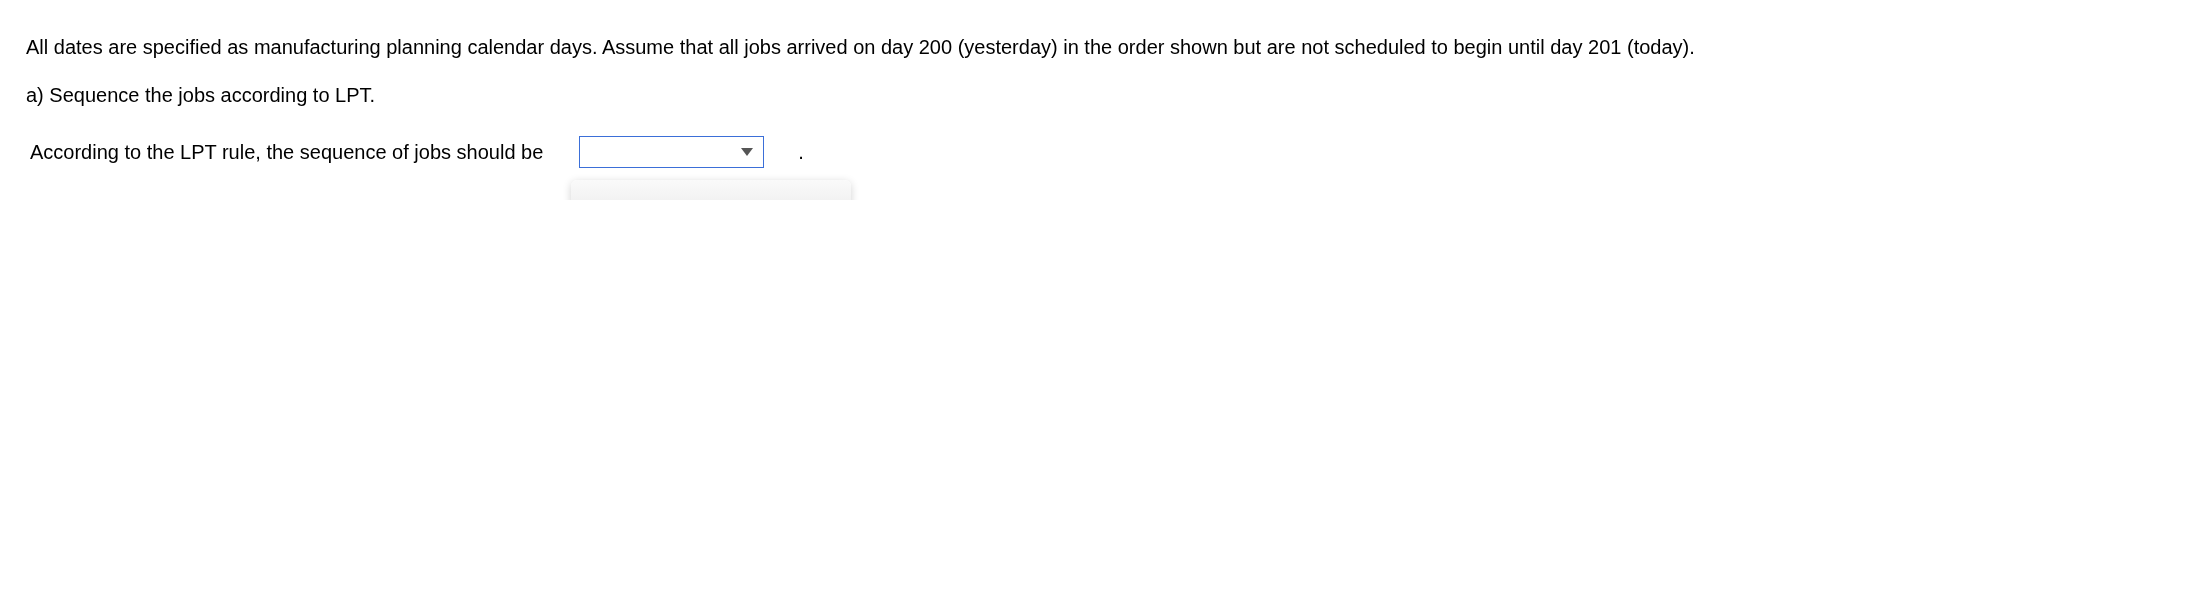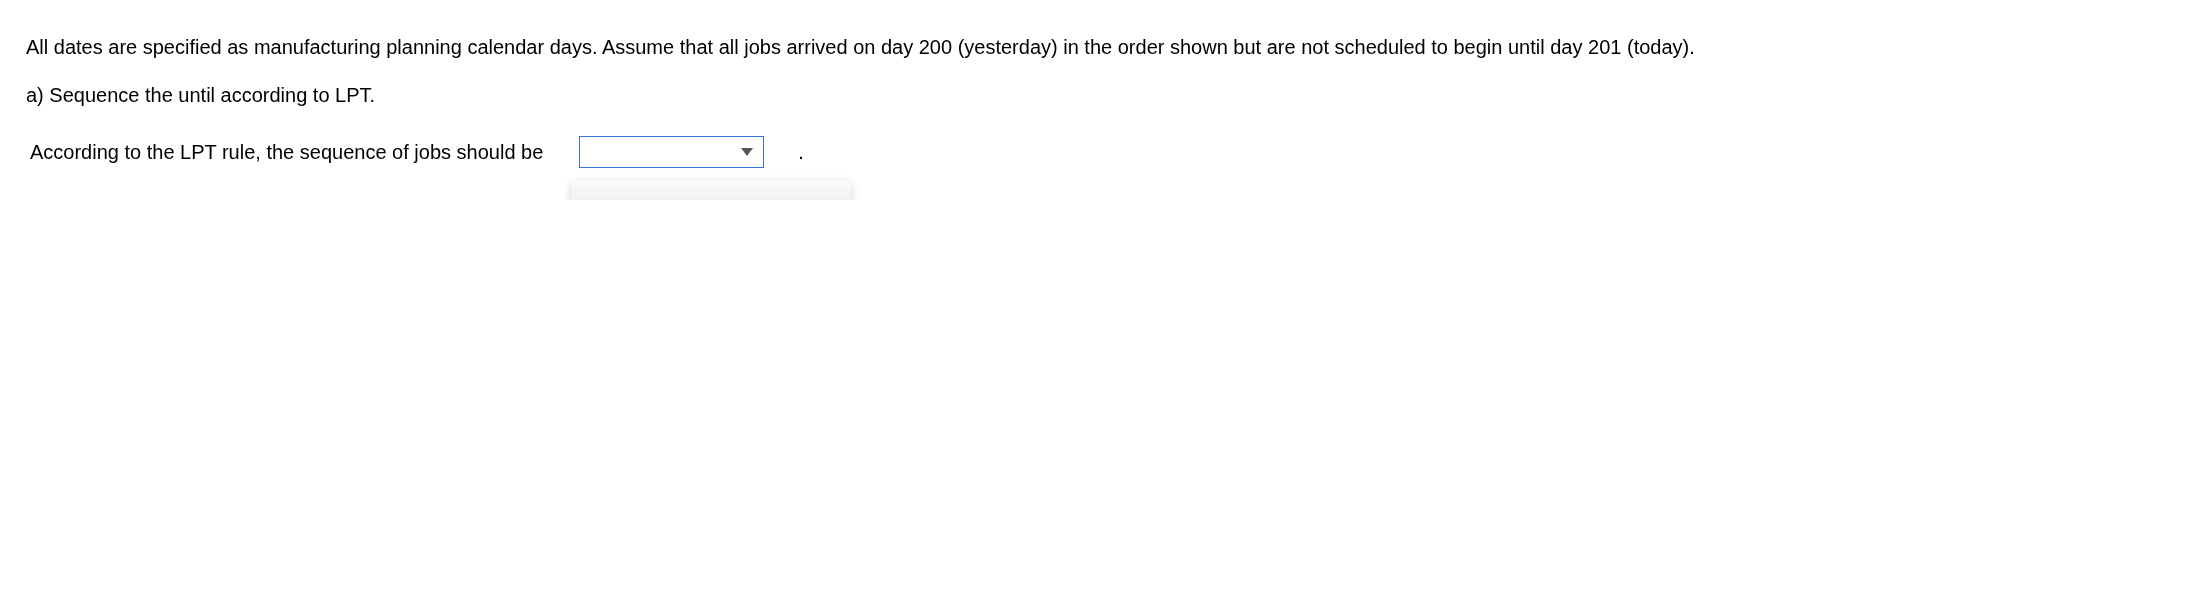--- a/index.html
+++ b/index.html
@@ -74,21 +74,21 @@
     }
     .period {
       margin-left: 2px;
     }
   </style>
 </head>
 <body>
 
 <p class="paragraph">All dates are specified as manufacturing planning calendar days. Assume that all jobs arrived on day 200 (yesterday) in the order shown but are not scheduled to begin until day 201 (today).</p>
 
-<p class="paragraph">a) Sequence the until according to LPT.</p>
+<p class="paragraph">a) Sequence the jobs according to LPT.</p>
 
 <div class="question-row">
   <span>According to the LPT rule, the sequence of jobs should be</span>
 
   <span class="dropdown-wrapper">
     <span class="dropdown-field">
       <span></span>
       <span class="dropdown-arrow"></span>
     </span>
 

